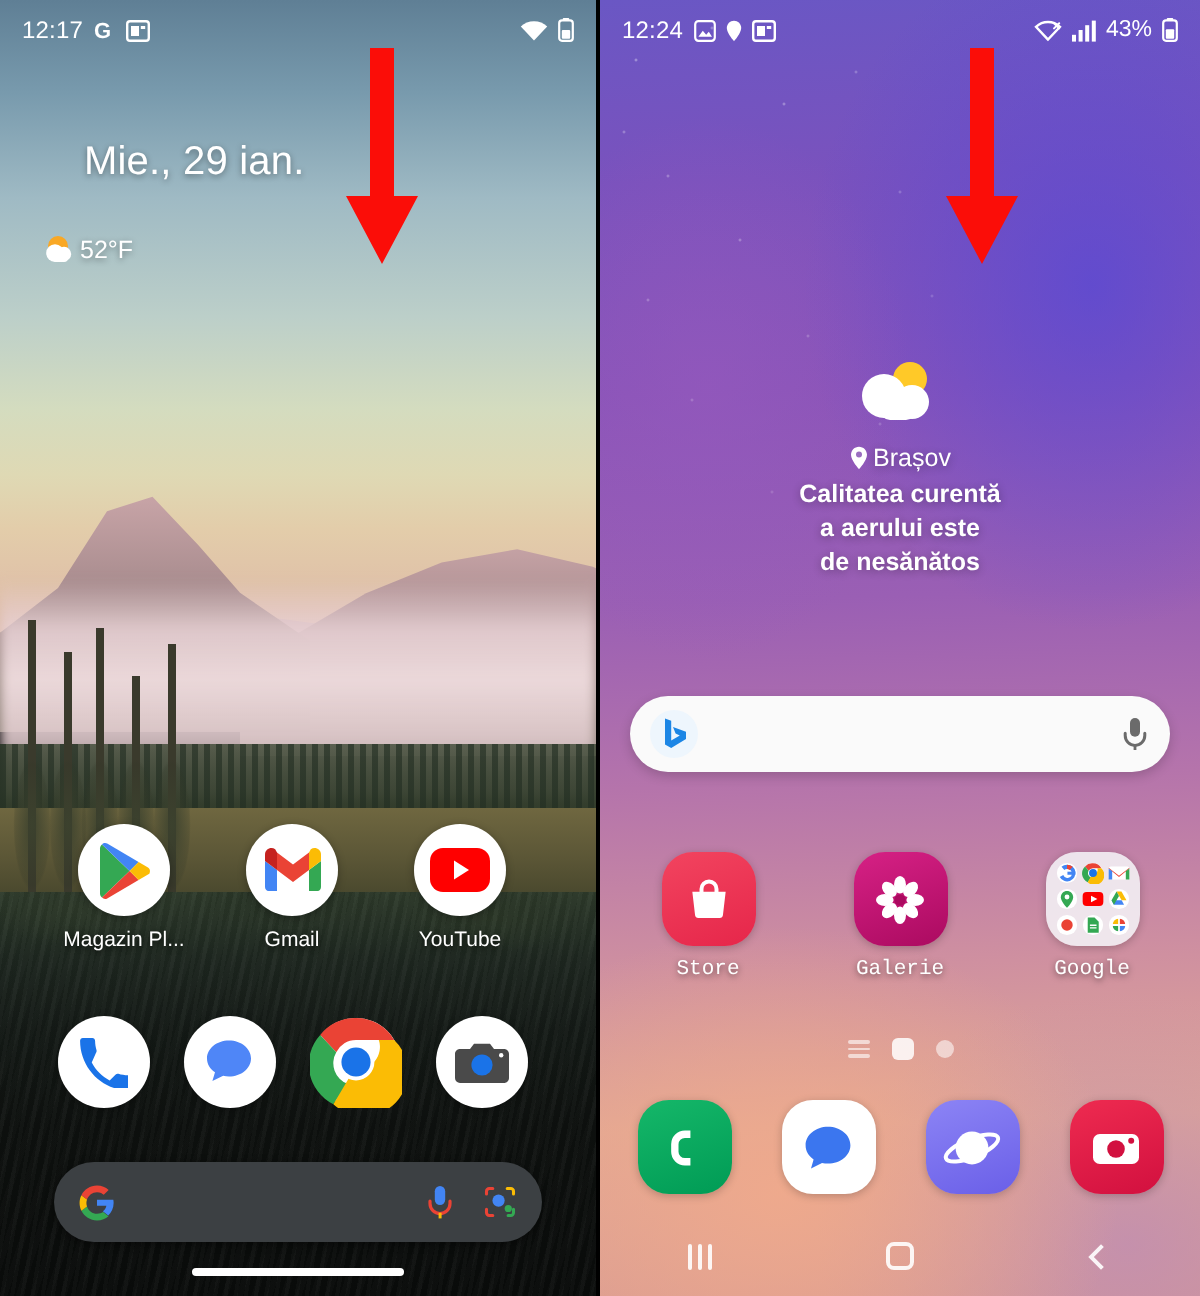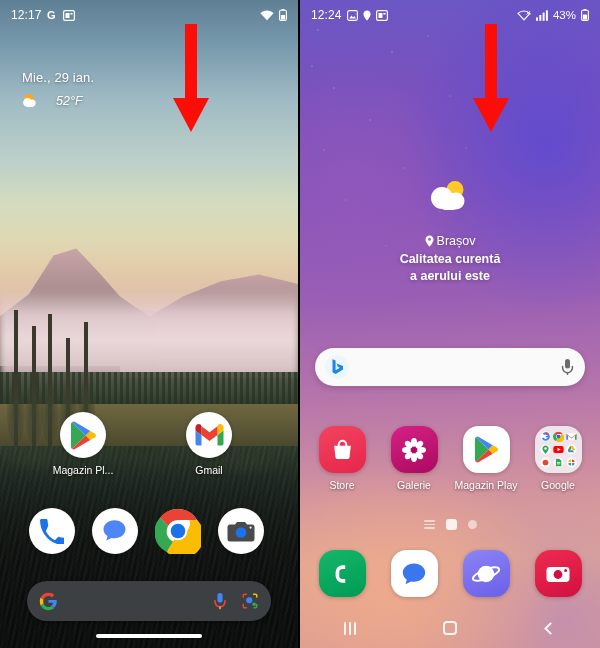--- a/index.html
+++ b/index.html
@@ -97,22 +97,22 @@
   .sb-left, .sb-right { display:flex; align-items:center; gap:5px; }
   .sb-time { font-size:12px; letter-spacing:.1px; }
   .sb-pct { font-size:11.5px; }
   .ic { display:inline-block; line-height:0; }
 
   
   .arrow { position:absolute; z-index:30; }
 
   
   .glance { position:absolute; left:22px; top:70px; z-index:10; color:#fff; }
-  .glance-date { font-size:13px; letter-spacing:.1px; text-shadow:0 1px 3px rgba(0,0,0,.4); }
-  .glance-temp { display:flex; align-items:center; gap:16px; margin-top:8px;font-style:italic; }
+  .glance-date { font-size:20px; letter-spacing:.1px; text-shadow:0 1px 3px rgba(0,0,0,.4);margin-left:20px; }
+  .glance-temp { display:flex; align-items:center; gap:0; margin-top:24px; }
   .glance-temp span { font-size:12.5px; text-shadow:0 1px 3px rgba(0,0,0,.4); }
 
   
   .lrow { position:absolute; left:0; right:16px; display:flex; justify-content:space-around;
      align-items:flex-start; z-index:10; padding:0 10px;margin-left:10px; }
   .lapp { width:62px; display:flex; flex-direction:column; align-items:center; gap:6px; }
   .lapp-ic { width:46px; height:46px; border-radius:50%; background:#fff;
      display:flex; align-items:center; justify-content:center; box-shadow:0 1px 4px rgba(0,0,0,.3); }
   .lapp-lb { font-size:10.5px; color:#fff; text-shadow:0 1px 3px rgba(0,0,0,.75); white-space:nowrap; }
 
@@ -124,31 +124,31 @@
 
   .gesture-pill { position:absolute; left:50%; transform:translateX(-50%); bottom:10px;
      width:106px; height:4px; border-radius:3px; background:#fff; z-index:15; }
 
   
   .sweather { position:absolute; left:0; right:0; top:178px; z-index:10;
      display:flex; flex-direction:column; align-items:center; color:#fff;
      text-shadow:0 1px 4px rgba(0,0,0,.3); }
   .sw-top { display:flex; align-items:center; gap:3px; }
   .sw-deg { font-size:33px; font-weight:400; letter-spacing:-.5px; }
-  .sw-city { display:flex; align-items:center; gap:3px; font-size:12.5px; margin-top:20px; }
+  .sw-city { display:flex; align-items:center; gap:3px; font-size:12.5px; margin-top:8px; }
   .sw-aq { font-size:12.5px; font-weight:bold; text-align:center; line-height:1.34; margin-top:3px; }
 
   
   .bingbar { position:absolute; left:15px; right:15px; top:348px; height:38px;
      background:#fafafa; border-radius:19px; display:flex; align-items:center;
      justify-content:space-between; padding:0 10px; z-index:10; box-shadow:0 2px 6px rgba(0,0,0,.18); }
 
   
   .srow { position:absolute; left:0; right:0; display:flex; justify-content:space-around;
-     align-items:flex-start; z-index:10; padding:0 6px; }
+     align-items:flex-start; z-index:10; padding:0 6px;font-family:Liberation Mono, monospace; }
   .sapp { width:64px; display:flex; flex-direction:column; align-items:center; gap:6px; }
   .sapp-ic { width:47px; height:47px; display:flex; align-items:center; justify-content:center; }
   .sapp-lb { font-size:10.5px; color:#fff; text-shadow:0 1px 3px rgba(0,0,0,.55); white-space:nowrap; }
   .squircle { width:47px; height:47px; border-radius:33%; display:flex; align-items:center;
      justify-content:center; box-shadow:0 1px 4px rgba(0,0,0,.22); }
 
   
   .pagedots { position:absolute; left:0; right:0; top:519px; display:flex;
      justify-content:center; align-items:center; gap:11px; z-index:10; }
   .pd { width:9px; height:9px; border-radius:50%; background:rgba(255,255,255,.55); }
@@ -258,20 +258,29 @@
           <svg width="29" height="22" viewBox="0 0 29 22">
             <path d="M2.2 21.5h4.3V11L.5 6.5v13c0 1.1.8 2 1.7 2z" fill="#4285F4"></path>
             <path d="M22.5 21.5h4.3c1 0 1.7-.9 1.7-2v-13L22.5 11z" fill="#34A853"></path>
             <path d="M22.5 2.3V11l6-4.5V3.2c0-2.6-3-4.1-5.1-2.6z" fill="#FBBC05"></path>
             <path d="M6.5 11V2.3l8 6 8-6V11l-8 6z" fill="#EA4335"></path>
             <path d="M.5 3.2v3.3l6 4.5V2.3L5.6.6C3.5-.9.5.6.5 3.2z" fill="#C5221F"></path>
           </svg>
         </div>
         <div class="lapp-lb">Gmail</div>
       </div>
+      <div class="lapp">
+        <div class="lapp-ic">
+          <svg width="30" height="22" viewBox="0 0 30 22">
+            <rect x="0" y="0" width="30" height="22" rx="6.5" fill="#FF0000"></rect>
+            <path d="M12 6.2 19.5 11 12 15.8z" fill="#fff"></path>
+          </svg>
+        </div>
+        <div class="lapp-lb">YouTube</div>
+      </div>
     </div>
 
     <div class="lrow" style="top:508px">
       <div class="lapp">
         <div class="lapp-ic">
           <svg width="25" height="25" viewBox="0 0 24 24">
               <path d="M6.6 10.8c1.9 3.7 4.9 6.7 8.6 8.6l2.9-2.9c.4-.4.9-.5 1.3-.3 1.4.5 3 .7 4.6.7.7 0 1.3.6 1.3 1.3v4.6c0 .7-.6 1.3-1.3 1.3C11.6 24 1 13.4 1 .3 1-.4 1.6-1 2.3-1h4.6C7.6-1 8.2-.4 8.2.3c0 1.6.3 3.2.7 4.6.1.5 0 1-.3 1.3z" fill="#1A73E8" transform="translate(0,1)"></path>
             </svg>
         </div>
         <div class="lapp-lb" style="visibility:hidden">Phone</div>
@@ -410,20 +419,21 @@
       <div class="sw-city">
         <svg width="9" height="12" viewBox="0 0 9 12">
             <path d="M4.5.4c2.2 0 4 1.8 4 4 0 2.9-4 7.2-4 7.2S.5 7.3.5 4.4c0-2.2 1.8-4 4-4z" fill="#fff"></path>
             <circle cx="4.5" cy="4.3" r="1.5" fill="#9a6fc0"></circle>
           </svg>
         <span>Brașov</span>
       </div>
       <div class="sw-aq">
         <div>Calitatea curentă</div>
         <div>a aerului este</div>
+        <div>de nesănătos</div>
       </div>
     </div>
 
     <div class="bingbar">
       <span class="ic">
         <svg width="24" height="24" viewBox="0 0 24 24">
           <circle cx="12" cy="12" r="12" fill="#eef6fd"></circle>
           <path d="M7.5 4.2 10.6 5.4v9.9l4.3-2.5-2.1-1-1.3-3.3 6.5 2.4v3.6L10.6 19 7.5 17.2z" fill="#1C86E5"></path>
         </svg>
       </span>
@@ -463,33 +473,20 @@
                 <ellipse cx="7.7" cy="18.3" rx="4.4" ry="3" transform="rotate(-45 7.7 18.3)"></ellipse>
               </g>
               <circle cx="13" cy="13" r="2.8" fill="#AB0A60"></circle>
             </svg>
           </div>
         </div>
         <div class="sapp-lb">Galerie</div>
       </div>
       <div class="sapp">
         <div class="sapp-ic">
-          <div class="squircle" style="background:#fff">
-            <svg width="25" height="27" viewBox="0 0 27 29">
-              <path d="M2 1.2 15.8 14.5 2 27.8C1.4 27.4 1 26.7 1 25.8V3.2c0-.9.4-1.6 1-2z" fill="#34A853"></path>
-              <path d="M2 1.2 15.8 14.5 20.3 10 4.6.8C3.7.3 2.7.5 2 1.2z" fill="#4285F4"></path>
-              <path d="M2 27.8 15.8 14.5 20.3 19 4.6 28.2c-.9.5-1.9.3-2.6-.4z" fill="#EA4335"></path>
-              <path d="M20.3 10 25 12.7c1.3.8 1.3 2.8 0 3.6L20.3 19 15.8 14.5z" fill="#FBBC05"></path>
-            </svg>
-          </div>
-        </div>
-        <div class="sapp-lb">Magazin Play</div>
-      </div>
-      <div class="sapp">
-        <div class="sapp-ic">
           <div class="squircle" style="background:rgba(245,245,248,.86);display:grid;grid-template-columns:repeat(3,1fr);gap:2px;padding:5px">
             <svg viewBox="0 0 10 10">
                 <circle cx="5" cy="5" r="4.6" fill="#fff"></circle>
                 <path d="M5 1.2a3.8 3.8 0 1 1-3.3 5.6l1.6-.9A2 2 0 1 0 5 3.2c-.5 0-.9.1-1.2.4L2.5 2.2A3.8 3.8 0 0 1 5 1.2z" fill="#4285F4"></path>
                 <path d="M5 1.2c1 0 1.9.4 2.6 1L6.2 3.6A2 2 0 0 0 5 3.2z" fill="#EA4335"></path>
                 <path d="M5.2 4.4h3.6v1.4H5.2z" fill="#4285F4"></path>
               </svg>
             <svg viewBox="0 0 10 10">
                 <circle cx="5" cy="5" r="4.6" fill="#fff"></circle>
                 <path d="M5 .6a4.4 4.4 0 0 1 3.8 2.2H5a2.2 2.2 0 0 0-2 1.2L1.4 2A4.4 4.4 0 0 1 5 .6z" fill="#EA4335"></path>

